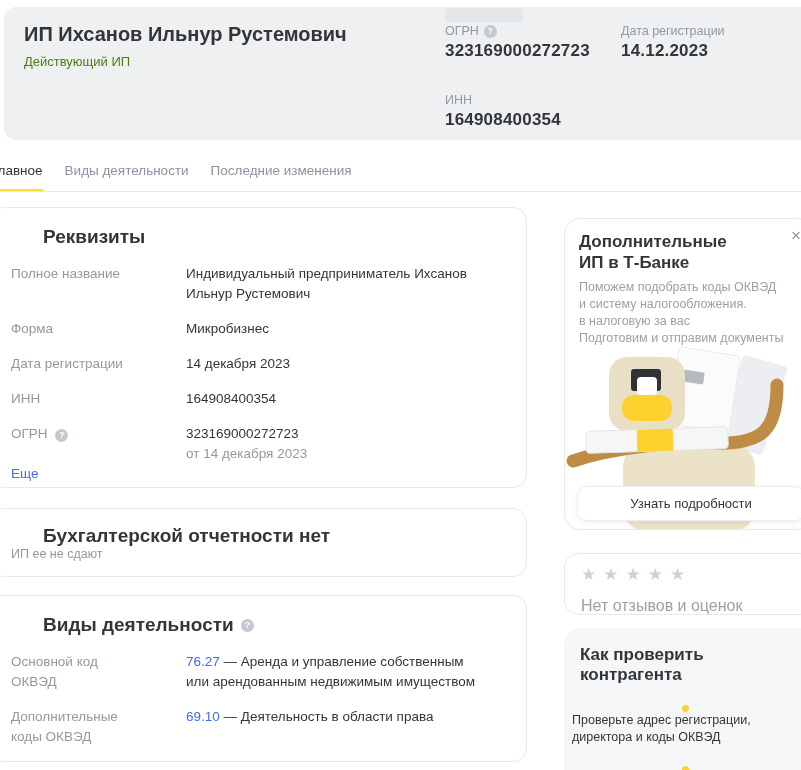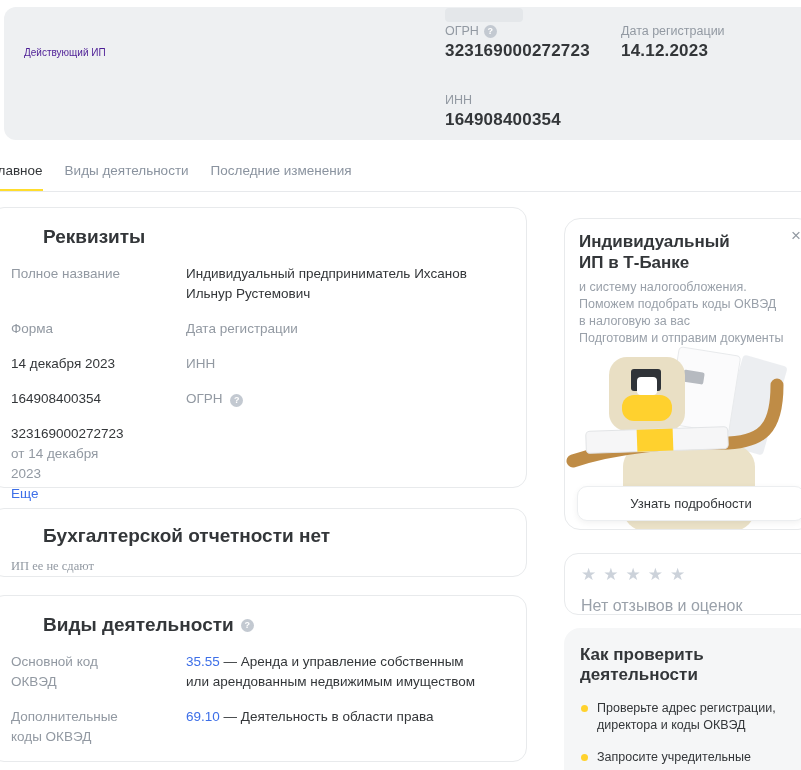--- a/index.html
+++ b/index.html
@@ -4,21 +4,21 @@
 <style>
   html,body{margin:0;padding:0;}
   body{
     width:801px;height:770px;overflow:hidden;position:relative;
     background:#ffffff;font-family:"Liberation Sans",sans-serif;color:#333639;
   }
   
   .header-card{position:absolute;left:4px;top:7px;width:813px;height:133px;
     background:#eef0f2;border-radius:12px;}
   .h-title{position:absolute;left:20px;top:16px;font-size:20px;font-weight:bold;color:#333639;}
-  .h-status{position:absolute;left:20px;top:40px;font-size:10px;color:#4c1d95;}
+  .h-status{position:absolute;left:20px;top:47px;font-size:13px;color:#4d7c0f;}
   .skeleton{position:absolute;left:441px;top:1px;width:78px;height:14px;background:#e4e7ea;border-radius:4px;}
   .h-col{position:absolute;}
   .h-label{font-size:12.5px;color:#9299a2;display:flex;align-items:center;gap:5px;}
   .h-value{font-size:17px;font-weight:bold;color:#333639;margin-top:3px;letter-spacing:.2px;}
   .help-icon{display:inline-flex;align-items:center;justify-content:center;
     width:13px;height:13px;border-radius:50%;background:#c3c9d1;color:#ffffff;
     font-size:9px;font-weight:bold;line-height:1;}
   
   .tabbar-line{position:absolute;left:0;top:191px;width:801px;height:1px;background:#e7e9ec;}
   .tabs{position:absolute;left:-9px;top:163px;display:flex;gap:22px;}
@@ -30,47 +30,48 @@
   
   .left-col{position:absolute;left:-10px;top:207px;width:537px;}
   .card-req{height:281px;padding:18px 20px 0 20px;}
   .rows{display:grid;grid-template-columns:120px 300px;column-gap:55px;row-gap:15px;margin-top:16px;}
   .row-label{font-size:13.5px;color:#9299a2;line-height:20px;}
   .row-value{font-size:13.5px;color:#333639;line-height:20px;}
   .row-sub{color:#9299a2;display:block;}
   .link{color:#3d6fe8;cursor:pointer;}
   .more-link{display:inline-block;margin-top:1px;font-size:13.5px;}
   .card-report{height:69px;margin-top:20px;padding:16px 20px;}
-  .card-report .sub{font-size:12.5px;color:#9299a2;margin-top:12px;font-family:Liberation Serif, serif;}
+  .card-report .sub{font-size:12.5px;color:#9299a2;margin-top:0;}
   .card-activities{height:167px;margin-top:18px;padding:18px 20px 0 20px;}
   
   .right-col{position:absolute;left:564px;top:218px;width:250px;}
   .promo-card{position:relative;height:312px;border-radius:16px;overflow:hidden;}
   .promo-close{position:absolute;top:8px;right:12px;font-size:17px;color:#9299a2;cursor:pointer;line-height:1;}
   .promo-title{position:absolute;left:14px;top:12px;font-size:17px;font-weight:bold;line-height:21px;color:#333639;}
   .promo-body{position:absolute;left:14px;top:60px;font-size:12.5px;line-height:17px;color:#9aa1aa;}
   .promo-illustration{position:absolute;left:0;top:126px;width:250px;height:186px;}
   .promo-btn{position:absolute;left:12px;top:267px;width:226px;height:33px;background:#ffffff;
     border:1px solid #eceef0;border-radius:10px;font-size:13px;color:#333639;
     display:flex;align-items:center;justify-content:center;cursor:pointer;
     box-shadow:0 2px 6px rgba(0,0,0,0.06);}
   .reviews-card{margin-top:23px;height:62px;padding:10px 16px;}
   .stars{font-size:17px;color:#ccd2da;letter-spacing:7px;}
   .reviews-text{font-size:16px;color:#9aa1aa;margin-top:12px;}
   .check-card{margin-top:13px;background:#f5f6f7;border-radius:16px;padding:17px 16px;height:220px;box-sizing:border-box;}
   .check-title{font-size:17px;font-weight:bold;color:#333639;}
-  .check-item{display:flex;align-items:flex-start;margin-top:15px;}
+  .check-item{display:flex;align-items:center;margin-top:15px;flex-direction:column;}
   .bullet-dot{flex:0 0 auto;width:7px;height:7px;border-radius:50%;background:#ffd22d;margin:5px 9px 0 1px;}
   .check-text{font-size:12.5px;line-height:17px;color:#333639;width:234px;}
 </style>
 </head>
 <body>
 
 <div class="header-card">
   <div class="skeleton"></div>
+  <div class="h-title">ИП Ихсанов Ильнур Рустемович</div>
   <div class="h-status">Действующий ИП</div>
 
   <div class="h-col" style="left:441px;top:17px;">
     <div class="h-label">
       <span>ОГРН</span>
       <span class="help-icon">?</span>
     </div>
     <div class="h-value">323169000272723</div>
   </div>
 
@@ -98,20 +99,21 @@
 
 <div class="left-col">
 
   <div class="card card-req">
     <div class="card-title">Реквизиты</div>
     <div class="rows">
       <div class="row-label">Полное название</div>
       <div class="row-value">Индивидуальный предприниматель Ихсанов Ильнур Рустемович</div>
 
       <div class="row-label">Форма</div>
+      <div class="row-value">Микробизнес</div>
 
       <div class="row-label">Дата регистрации</div>
       <div class="row-value">14 декабря 2023</div>
 
       <div class="row-label">ИНН</div>
       <div class="row-value">164908400354</div>
 
       <div class="row-label">
         <span>ОГРН</span>
         <span class="help-icon" style="margin-left:4px;">?</span>
@@ -130,44 +132,44 @@
   </div>
 
   <div class="card card-activities">
     <div class="card-title">
       <span>Виды деятельности</span>
       <span class="help-icon">?</span>
     </div>
     <div class="rows">
       <div class="row-label">Основной код ОКВЭД</div>
       <div class="row-value">
-        <span class="link">35.55</span>
+        <span class="link">76.27</span>
         <span>— Аренда и управление собственным или арендованным недвижимым имуществом</span>
       </div>
 
       <div class="row-label">Дополнительные коды ОКВЭД</div>
       <div class="row-value">
         <span class="link">69.10</span>
         <span>— Деятельность в области права</span>
       </div>
     </div>
   </div>
 </div>
 
 <div class="right-col">
 
   <div class="card promo-card">
     <div class="promo-close">×</div>
     <div class="promo-title">
-      <span>Индивидуальный</span><br>
+      <span>Дополнительные</span><br>
       <span>ИП в Т-Банке</span>
     </div>
     <div class="promo-body">
+      <div>Поможем подобрать коды ОКВЭД</div>
       <div>и систему налогообложения.</div>
-      <div>Поможем подобрать коды ОКВЭД</div>
       <div>в налоговую за вас</div>
       <div>Подготовим и отправим документы</div>
     </div>
     <div class="promo-illustration">
       <svg width="250" height="186" viewBox="0 0 250 186" xmlns="http://www.w3.org/2000/svg">
         <rect x="165" y="14" width="46" height="92" rx="4" transform="rotate(16 188 60)" fill="#e9ebee" opacity="0.85"></rect>
         <rect x="108" y="6" width="62" height="78" rx="4" transform="rotate(9 139 45)" fill="#fbfbfc" stroke="#e8eaec"></rect>
         <rect x="118" y="26" width="21" height="12" rx="2" transform="rotate(9 128 32)" fill="#b6bac0"></rect>
         <rect x="58" y="100" width="132" height="86" rx="22" fill="#ebe2c8"></rect>
         <path d="M8 116 C 50 102 110 96 150 98 C 200 100 212 82 212 40" fill="none" stroke="#bf8c46" stroke-width="13" stroke-linecap="round"></path>
@@ -183,21 +185,21 @@
     </div>
     <div class="promo-btn">Узнать подробности</div>
   </div>
 
   <div class="card reviews-card">
     <div class="stars">★★★★★</div>
     <div class="reviews-text">Нет отзывов и оценок</div>
   </div>
 
   <div class="check-card">
-    <div class="check-title">Как проверить деятельности</div>
+    <div class="check-title">Как проверить контрагента</div>
 
     <div class="check-item">
       <span class="bullet-dot"></span>
       <span class="check-text">Проверьте адрес регистрации, директора и коды ОКВЭД</span>
     </div>
     <div class="check-item">
       <span class="bullet-dot"></span>
       <span class="check-text">Запросите учредительные документы, лицензии и свидетельства</span>
     </div>
 

